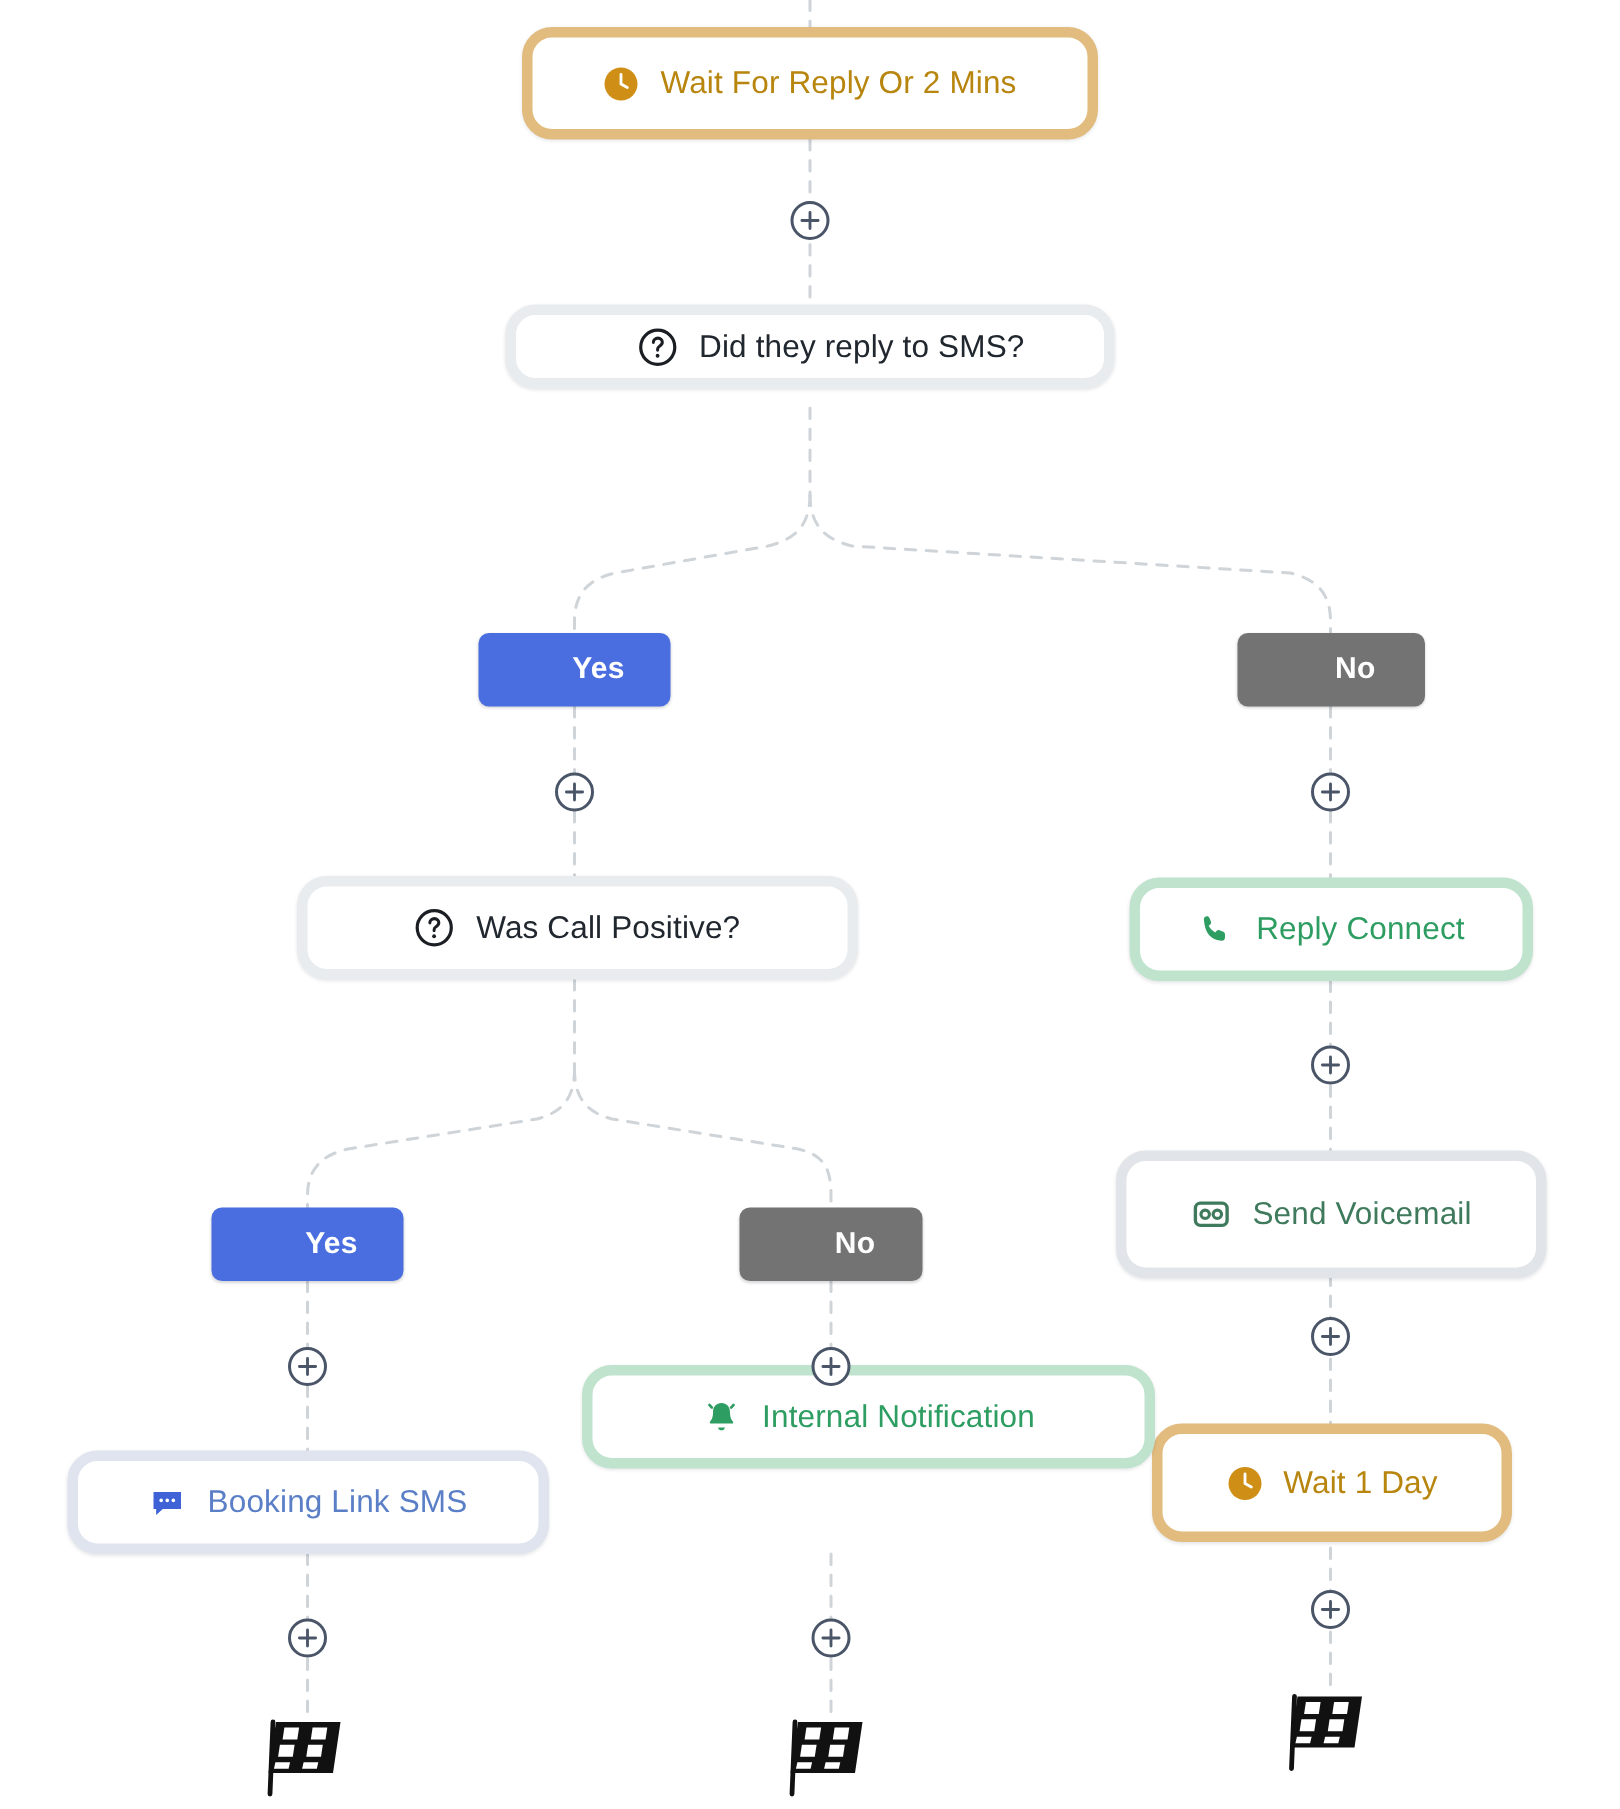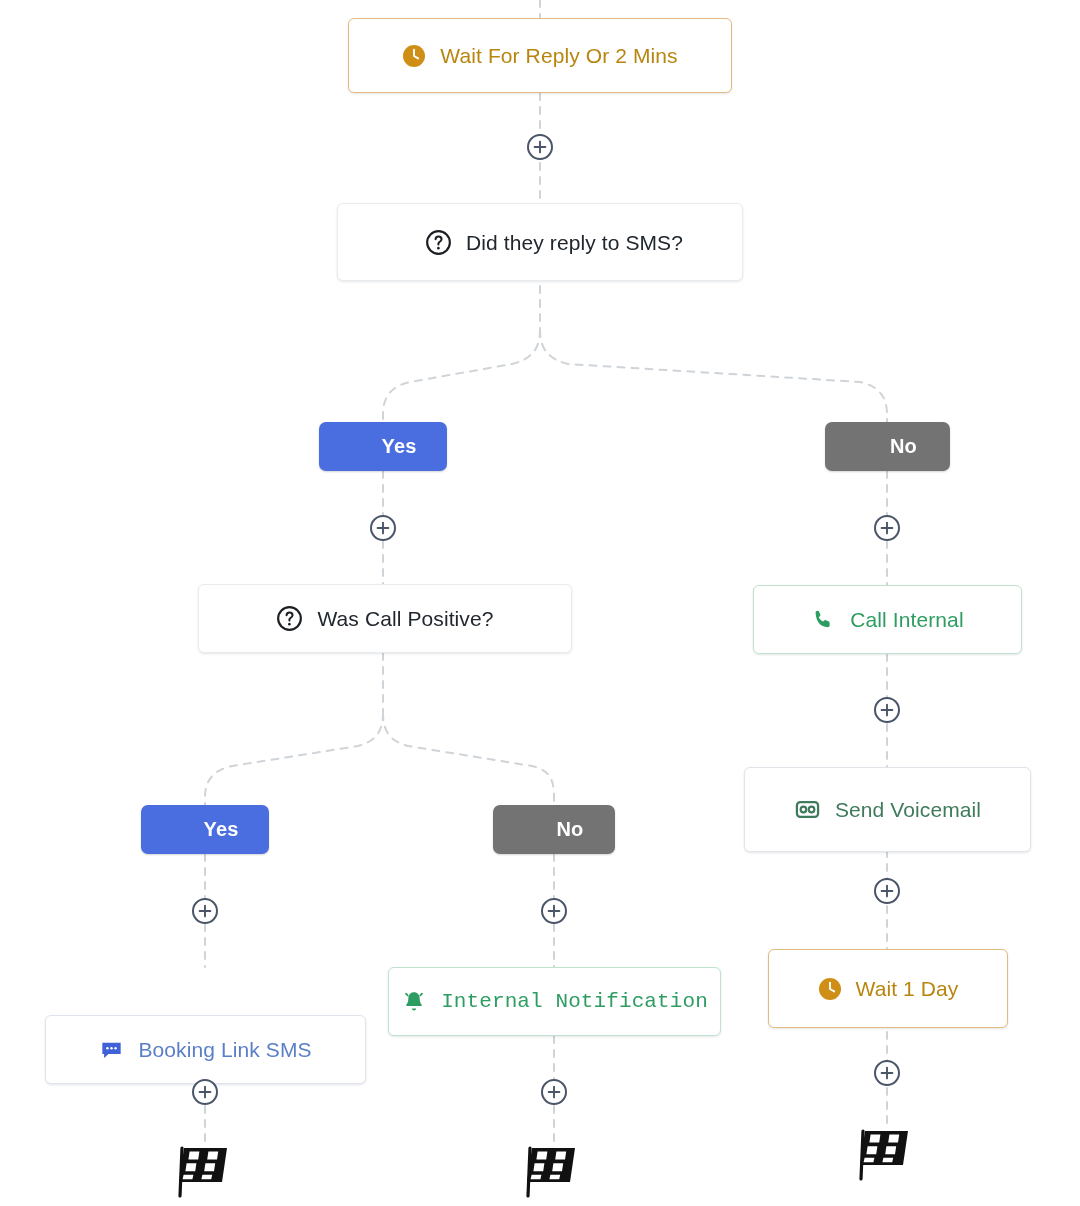--- a/index.html
+++ b/index.html
@@ -29,22 +29,22 @@
 
   
   .node {
     position: absolute;
     box-sizing: border-box;
     display: flex;
     align-items: center;
     justify-content: center;
     gap: 14px;
     background: #ffffff;
-    border: 1px solid #701a75;
-    border-radius: 6px;
+    border: 7px solid #701a75;
+    border-radius: 20px;
     box-shadow: 0 1px 3px rgba(16,24,40,0.07), 0 1px 2px rgba(16,24,40,0.04);
     font-size: 21px;
     letter-spacing: 0.1px;
     white-space: nowrap;
   }
   .node .label { line-height: 1; }
 
   .node.wait {
     border-color: #e2bc7e;
     color: #b8860f;
@@ -162,21 +162,21 @@
   <div class="node wait" style="left:348px; top:18px; width:384px; height:75px;">
     <span class="ic">
       <svg width="24" height="24" viewBox="0 0 24 24">
         <circle cx="12" cy="12" r="11" fill="#cf8f17"></circle>
         <path d="M12 5.6 V12 L16.2 14.4" stroke="#ffffff" stroke-width="1.9" stroke-linecap="round" stroke-linejoin="round" fill="none"></path>
       </svg>
     </span>
     <span class="label">Wait For Reply Or 2 Mins</span>
   </div>
 
-  <div class="node question" style="left:337px; top:203px; width:406px; height:78px;padding-left:28px;">
+  <div class="node question" style="left:337px; top:203px; width:406px; height:56px;padding-left:28px;">
     <span class="ic">
       <svg width="27" height="27" viewBox="0 0 24 24">
         <circle cx="12" cy="12" r="10.1" stroke="#1b1f24" stroke-width="1.9" fill="none"></circle>
         <path d="M9.4 9.1c0-1.5 1.2-2.5 2.7-2.5s2.6 1 2.6 2.4c0 1.3-.8 1.8-1.7 2.4-.8.5-1.1 1-1.1 1.9v.4" stroke="#1b1f24" stroke-width="1.8" fill="none" stroke-linecap="round"></path>
         <circle cx="11.9" cy="17" r="1.15" fill="#1b1f24"></circle>
       </svg>
     </span>
     <span class="label">Did they reply to SMS?</span>
   </div>
 
@@ -190,21 +190,21 @@
     </span>
     <span class="label">Was Call Positive?</span>
   </div>
 
   <div class="node green" style="left:753px; top:585px; width:269px; height:69px;">
     <span class="ic">
       <svg width="25" height="25" viewBox="0 0 24 24">
         <path d="M6.3 3.6c.8 0 1.3.4 1.6 1.1l1 2.4c.3.7.1 1.3-.4 1.8l-1 .9c.9 1.9 2.3 3.3 4.2 4.2l.9-1c.5-.5 1.1-.7 1.8-.4l2.4 1c.7.3 1.1.8 1.1 1.6v2.3c0 1.1-.9 2-2 1.9C9.2 19 4.9 14.7 4.4 5.6c-.1-1.1.8-2 1.9-2z" fill="#2e9d62"></path>
       </svg>
     </span>
-    <span class="label">Call Internal</span>
+    <span class="label">Reply Connect</span>
   </div>
 
   <div class="node green-grey" style="left:744px; top:767px; width:287px; height:85px;">
     <span class="ic">
       <svg width="27" height="27" viewBox="0 0 24 24">
         <rect x="2.6" y="5.4" width="18.8" height="13.2" rx="3" stroke="#3f7a5c" stroke-width="2" fill="none"></rect>
         <circle cx="8.4" cy="12" r="2.5" stroke="#3f7a5c" stroke-width="1.9" fill="none"></circle>
         <circle cx="15.6" cy="12" r="2.5" stroke="#3f7a5c" stroke-width="1.9" fill="none"></circle>
       </svg>
     </span>
@@ -214,33 +214,33 @@
   <div class="node wait" style="left:768px; top:949px; width:240px; height:79px;">
     <span class="ic">
       <svg width="24" height="24" viewBox="0 0 24 24">
         <circle cx="12" cy="12" r="11" fill="#cf8f17"></circle>
         <path d="M12 5.6 V12 L16.2 14.4" stroke="#ffffff" stroke-width="1.9" stroke-linecap="round" stroke-linejoin="round" fill="none"></path>
       </svg>
     </span>
     <span class="label">Wait 1 Day</span>
   </div>
 
-  <div class="node blue" style="left:45px; top:967px; width:321px; height:69px;margin-top:48px;">
+  <div class="node blue" style="left:45px; top:967px; width:321px; height:69px;">
     <span class="ic">
       <svg width="25" height="25" viewBox="0 0 24 24">
         <path d="M3.2 5.4h17.6v10.9H9.1l-4.2 3.9v-3.9H3.2z" fill="#3f63d6"></path>
         <circle cx="8.1" cy="10.8" r="1.15" fill="#ffffff"></circle>
         <circle cx="12" cy="10.8" r="1.15" fill="#ffffff"></circle>
         <circle cx="15.9" cy="10.8" r="1.15" fill="#ffffff"></circle>
       </svg>
     </span>
     <span class="label">Booking Link SMS</span>
   </div>
 
-  <div class="node green" style="left:388px; top:967px; width:333px; height:69px;font-family:Liberation Mono, monospace;">
+  <div class="node green" style="left:388px; top:910px; width:382px; height:69px;">
     <span class="ic">
       <svg width="26" height="26" viewBox="0 0 24 24">
         <path d="M12 3.1c-3.1 0-5.2 2.3-5.2 5.3 0 3.6-.9 5-1.8 6-.5.5-.2 1.3.5 1.3h13c.7 0 1-.8.5-1.3-.9-1-1.8-2.4-1.8-6 0-3-2.1-5.3-5.2-5.3z" fill="#2e9d62"></path>
         <path d="M9.9 18.1c.2 1.1 1.1 1.8 2.1 1.8s1.9-.7 2.1-1.8z" fill="#2e9d62"></path>
         <path d="M4.6 4.3 6.1 5.9 M19.4 4.3 17.9 5.9" stroke="#2e9d62" stroke-width="1.6" stroke-linecap="round" fill="none"></path>
       </svg>
     </span>
     <span class="label">Internal Notification</span>
   </div>
 

